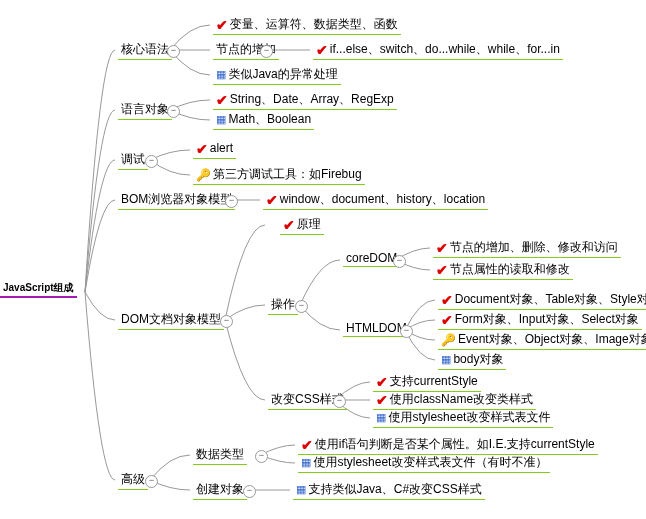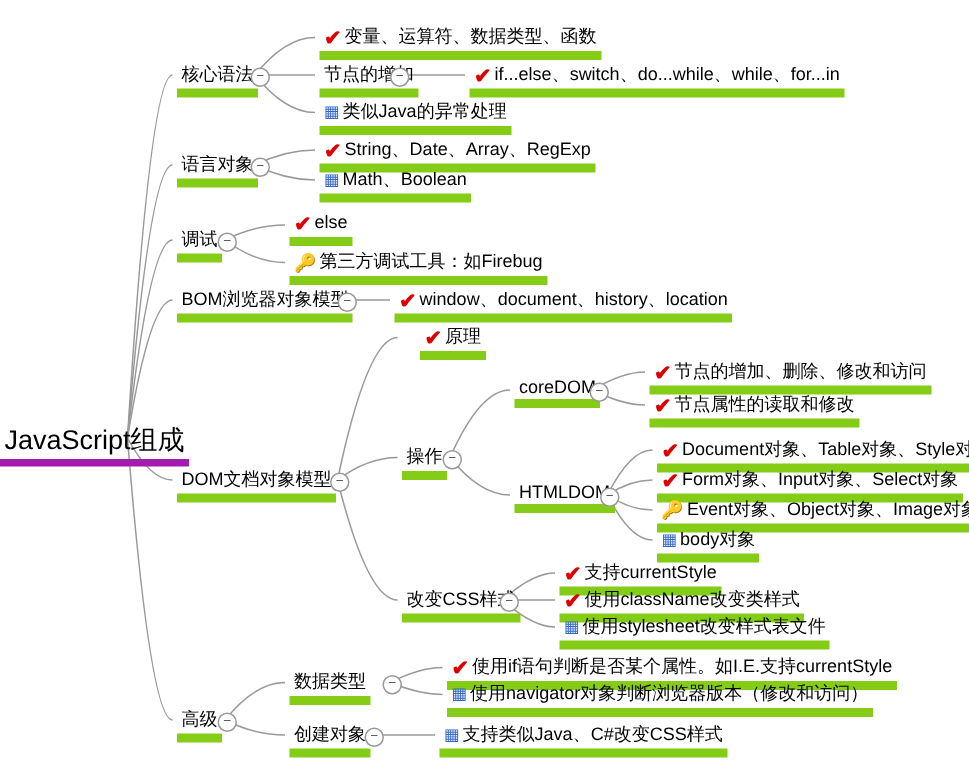--- a/index.html
+++ b/index.html
@@ -1,18 +1,18 @@
 <!DOCTYPE html>
 <html><head>
 <meta charset="utf-8">
 <style>
 body{margin:0;font-family:Arial,sans-serif;font-size:12px;background:#fff;width:646px;height:519px;position:relative;overflow:hidden}
 svg{position:absolute;top:0;left:0;pointer-events:none}
-.node{position:absolute;white-space:nowrap;border-bottom:6px solid #84cc16;padding:1px 3px}
-.root{left:0;top:280px;font-size:18px;font-weight:normal;border-bottom:5px solid #a21caf}
+.node{position:absolute;white-space:nowrap;border-bottom:1px solid #84cc16;padding:1px 3px}
+.root{left:0;top:280px;font-size:10px;font-weight:bold;border-bottom:2px solid #a21caf}
 .expander{position:absolute;width:11px;height:11px;border:1px solid #999;border-radius:50%;background:#fff;font-size:9px;line-height:9px;text-align:center;color:#555}
 .icon{display:inline-block;vertical-align:middle;margin-right:2px}
 .check{color:#d00;font-weight:bold;font-size:14px}
 .key{color:#da0;font-size:12px}
 .grid{color:#36c;font-size:11px}
 </style>
 </head>
 <body>
 
 <svg width="646" height="519">
@@ -76,21 +76,21 @@
 
 <div class="node" style="left:213px;top:15px"><span class="icon check">✔</span><span>变量、运算符、数据类型、函数</span></div>
 <div class="node" style="left:213px;top:40px">节点的增加</div>
 <div class="expander" style="left:260px;top:45px">−</div>
 <div class="node" style="left:313px;top:40px"><span class="icon check">✔</span><span>if...else、switch、do...while、while、for...in</span></div>
 <div class="node" style="left:213px;top:65px"><span class="icon grid">▦</span><span>类似Java的异常处理</span></div>
 
 <div class="node" style="left:213px;top:90px"><span class="icon check">✔</span><span>String、Date、Array、RegExp</span></div>
 <div class="node" style="left:213px;top:110px"><span class="icon grid">▦</span><span>Math、Boolean</span></div>
 
-<div class="node" style="left:193px;top:140px"><span class="icon check">✔</span><span>else</span></div>
+<div class="node" style="left:193px;top:140px"><span class="icon check">✔</span><span>alert</span></div>
 <div class="node" style="left:193px;top:165px"><span class="icon key">🔑</span><span>第三方调试工具：如Firebug</span></div>
 
 <div class="node" style="left:263px;top:190px"><span class="icon check">✔</span><span>window、document、history、location</span></div>
 
 <div class="node" style="left:280px;top:215px"><span class="icon check">✔</span><span>原理</span></div>
 <div class="node" style="left:268px;top:295px">操作</div>
 <div class="expander" style="left:295px;top:300px">−</div>
 <div class="node" style="left:268px;top:390px">改变CSS样式</div>
 <div class="expander" style="left:333px;top:395px">−</div>
 
@@ -110,14 +110,14 @@
 <div class="node" style="left:373px;top:372px"><span class="icon check">✔</span><span>支持currentStyle</span></div>
 <div class="node" style="left:373px;top:390px"><span class="icon check">✔</span><span>使用className改变类样式</span></div>
 <div class="node" style="left:373px;top:408px"><span class="icon grid">▦</span><span>使用stylesheet改变样式表文件</span></div>
 
 <div class="node" style="left:193px;top:445px">数据类型</div>
 <div class="expander" style="left:255px;top:450px">−</div>
 <div class="node" style="left:193px;top:480px">创建对象</div>
 <div class="expander" style="left:243px;top:485px">−</div>
 
 <div class="node" style="left:298px;top:435px"><span class="icon check">✔</span><span>使用if语句判断是否某个属性。如I.E.支持currentStyle</span></div>
-<div class="node" style="left:298px;top:453px"><span class="icon grid">▦</span><span>使用navigator对象判断浏览器版本（修改和访问）</span></div>
+<div class="node" style="left:298px;top:453px"><span class="icon grid">▦</span><span>使用stylesheet改变样式表文件（有时不准）</span></div>
 <div class="node" style="left:293px;top:480px"><span class="icon grid">▦</span><span>支持类似Java、C#改变CSS样式</span></div>
 
 </body></html>

